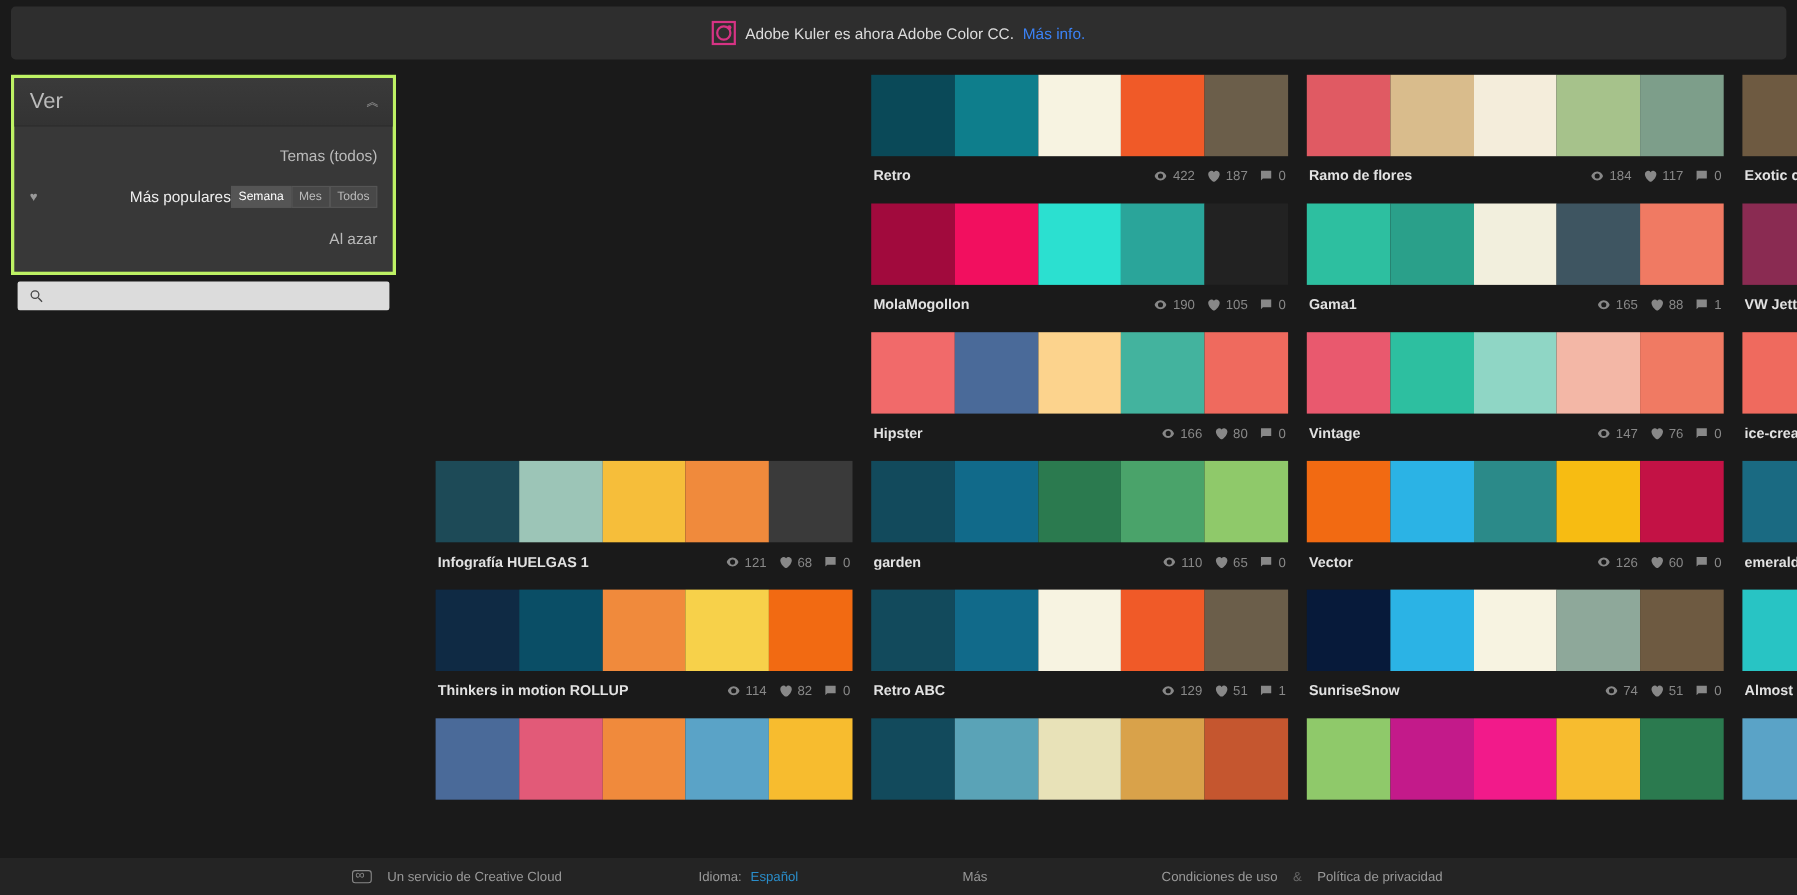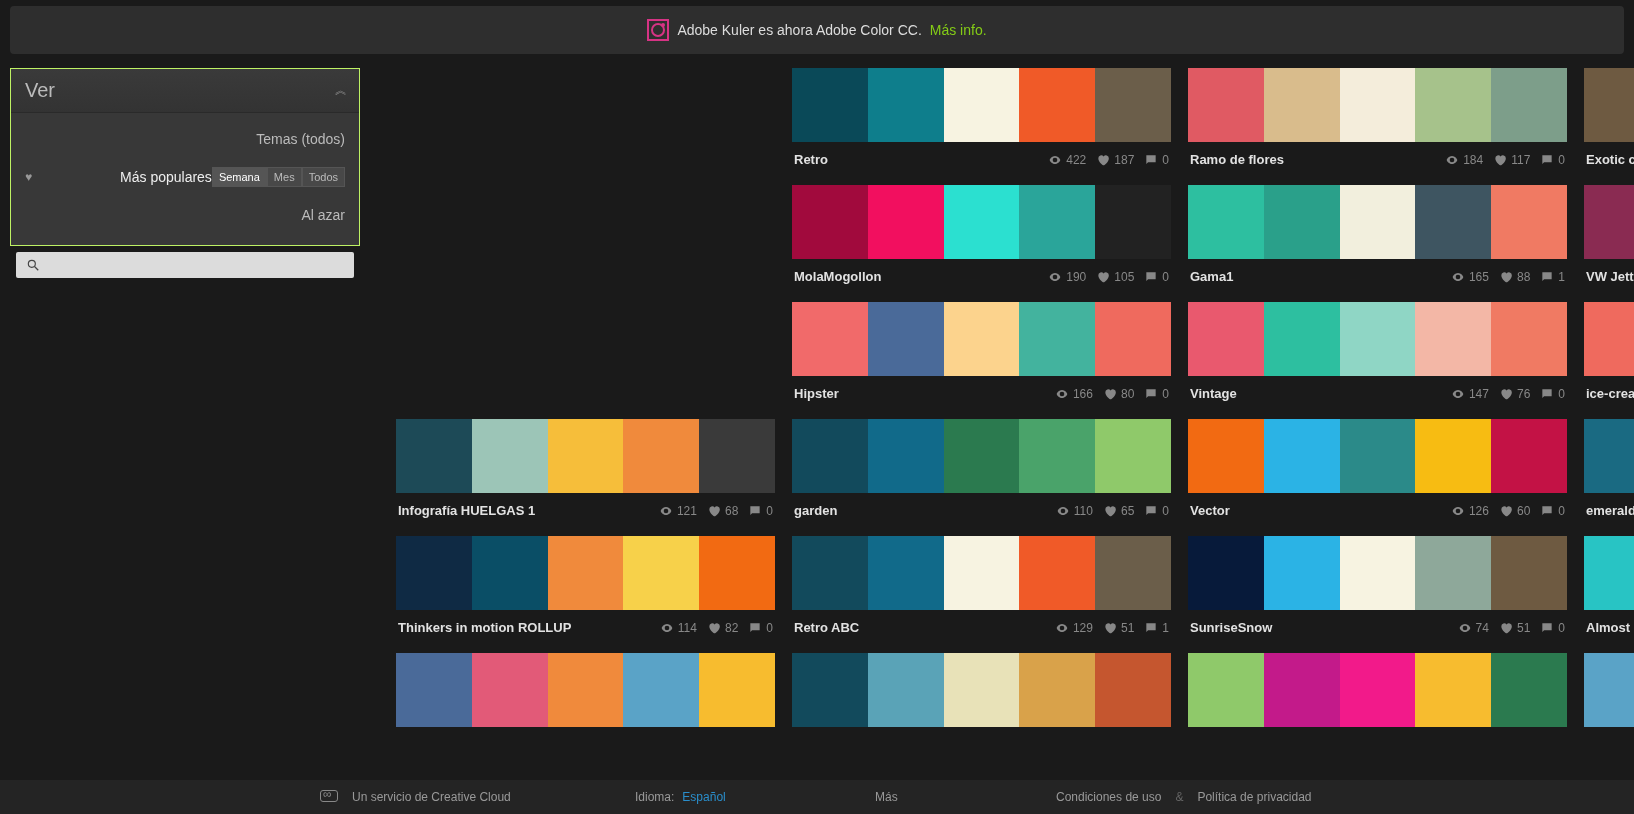--- a/index.html
+++ b/index.html
@@ -1,26 +1,26 @@
 <!DOCTYPE html>
 <html><head>
 <meta charset="utf-8">
 <style>
   *{box-sizing:border-box;margin:0;padding:0;font-family:Arial,Helvetica,sans-serif}
   body{background:#1a1a1a;color:#ccc;width:1634px;height:814px;overflow:hidden;position:relative}
   
   .banner{margin:6px 10px 0;height:48px;background:#2e2e2e;border-radius:4px;display:flex;align-items:center;justify-content:center;gap:8px;font-size:14px;color:#ddd}
-  .banner-link{color:#84cc16}
+  .banner-link{color:#3b82f6}
   .banner-icon{width:22px;height:22px;border:2px solid #d63384;display:flex;align-items:center;justify-content:center;position:relative}
   .banner-icon::before{content:"";width:10px;height:10px;border-radius:50%;border:2px solid #d63384}
   .banner-icon::after{content:"";position:absolute;width:4px;height:4px;background:#d63384;border-radius:50%;top:2px;right:2px}
   
   .page{display:flex;padding:14px 10px 0;gap:36px;height:680px}
   .sidebar{width:350px;flex:none}
-  .sidepanel{background:#383838;border:1px solid #bef264}
+  .sidepanel{background:#383838;border:3px solid #bef264}
   .panel-head{background:linear-gradient(#3a3a3a,#333);border-bottom:1px solid #2a2a2a;padding:10px 14px;font-size:20px;color:#bbb;display:flex;justify-content:space-between;align-items:center}
   .chev{color:#888;font-size:12px;letter-spacing:-2px}
   .nav{padding:8px 0 12px}
   .nav-item{padding:10px 14px 10px 36px;font-size:14px;color:#bbb;position:relative;display:flex;justify-content:flex-end;align-items:center;cursor:pointer}
   .nav-item.active{color:#eee;font-weight:normal}
   .nav-item.active::before{content:"♥";position:absolute;left:14px;color:#999;font-size:12px}
   .filterbtns{display:flex;gap:0}
   .filterbtn{font-size:11px;background:#484848;color:#bbb;padding:3px 6px;border:1px solid #555;cursor:pointer}
   .filterbtn.sel{background:#555;color:#fff}
   .search{margin:6px 6px 6px;background:#dcdcdc;border-radius:2px;padding:6px 10px;display:flex;align-items:center}
@@ -29,21 +29,21 @@
   .grid{flex:1;display:grid;grid-template-columns:repeat(4,360px);gap:18px 36px;align-content:start}
   .card{width:379px}
   .swatches{display:flex;height:74px}
   .sw{flex:1}
   .meta{display:flex;align-items:center;padding:10px 2px 0;font-size:13px;color:#ddd}
   .meta .name{font-weight:bold;color:#e2e2e2;flex:1;white-space:nowrap;overflow:hidden;text-overflow:ellipsis}
   .stat{display:flex;align-items:center;gap:4px;margin-left:10px;color:#888;font-size:12px}
   .stat svg{width:14px;height:14px;fill:#888}
   
   .footer{position:absolute;left:0;right:0;bottom:0;height:34px;background:#242424;display:flex;align-items:center;font-size:12px;color:#999;padding:0 20px}
-  .foot-seg{display:flex;align-items:flex-start;gap:8px}
+  .foot-seg{display:flex;align-items:center;gap:8px}
   .foot-link{color:#2a8ecb;font-weight:normal}
   .foot-sep{color:#666;margin:0 6px}
   .foot-left{position:absolute;left:320px}
   .foot-lang{position:absolute;left:635px}
   .foot-mas{position:absolute;left:875px}
   .foot-right{position:absolute;left:1056px}
   .cc-icon{width:18px;height:12px;border:1.5px solid #888;border-radius:3px;position:relative;margin-right:6px}
   .cc-icon::after{content:"∞";position:absolute;top:-4px;left:2px;color:#888;font-size:12px}
 </style>
 </head>

